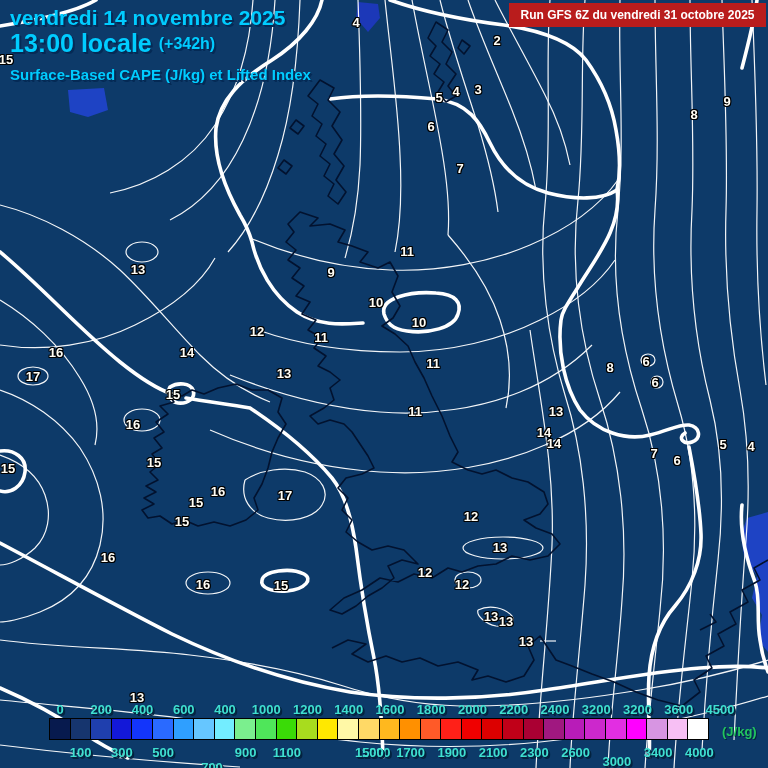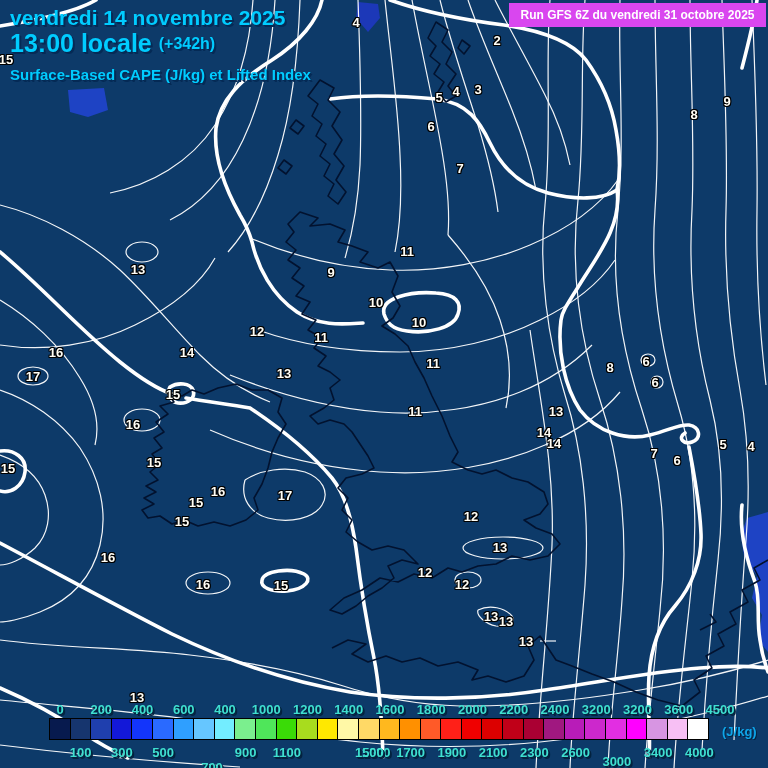--- a/index.html
+++ b/index.html
@@ -6,34 +6,34 @@
   #stage{position:relative;width:768px;height:768px;overflow:hidden;
          font-family:"Liberation Sans",sans-serif;background:#0d3a69;}
   #map-svg{position:absolute;left:0;top:0;}
   
   .title-line{position:absolute;left:10px;color:#00ccff;font-weight:bold;white-space:nowrap;
               text-shadow:2px 2px 0 #052a55,1px 1px 0 #052a55;}
   #date-line{top:6px;font-size:21px;}
   #time-line{top:29px;font-size:25px;}
   #time-line .offset{font-size:16px;font-weight:bold;vertical-align:3px;}
   #subtitle{top:66px;font-size:15px;}
-  #run-box{position:absolute;left:509px;top:3px;width:257px;height:24px;background:#d946ef;
+  #run-box{position:absolute;left:509px;top:3px;width:257px;height:24px;background:#b91c1c;
            display:flex;align-items:center;justify-content:center;}
   #run-box span{color:#fff;font-size:12px;font-weight:bold;white-space:nowrap;}
   
   .clabel{position:absolute;transform:translate(-50%,-50%);color:#fffdf5;font-size:13px;font-weight:bold;
           text-shadow:1px 0 #000,-1px 0 #000,0 1px #000,0 -1px #000,1px 1px #000,-1px -1px #000,1px -1px #000,-1px 1px #000;
           line-height:1;}
   
   #scale-cells{position:absolute;left:50px;top:718px;height:22px;display:flex;}
   #scale-cells .cell{width:19.6px;height:20px;border:1px solid #000;margin-left:-1px;}
   .slabel{position:absolute;transform:translateX(-50%);color:#3fe0d0;font-size:13px;font-weight:bold;
           text-shadow:1px 1px 0 #04233f,2px 2px 0 #04233f;line-height:1;}
   .slabel.top{top:703px;} .slabel.bot{top:746px;}
-  #unit-label{position:absolute;left:722px;top:724px;color:#0ea5e9;font-size:13px;font-weight:bold;
+  #unit-label{position:absolute;left:722px;top:724px;color:#22c55e;font-size:13px;font-weight:bold;
           text-shadow:1px 1px 0 #04233f;}
   #copyright{position:absolute;left:430px;top:751px;transform:translateX(-50%);color:#fff;
           font-size:13.5px;font-weight:bold;white-space:nowrap;
           text-shadow:1px 0 #052143,-1px 0 #052143,0 1px #052143,0 -1px #052143,2px 2px 0 #052143;}
 </style>
 </head>
 <body>
 
 <div id="stage">
 

